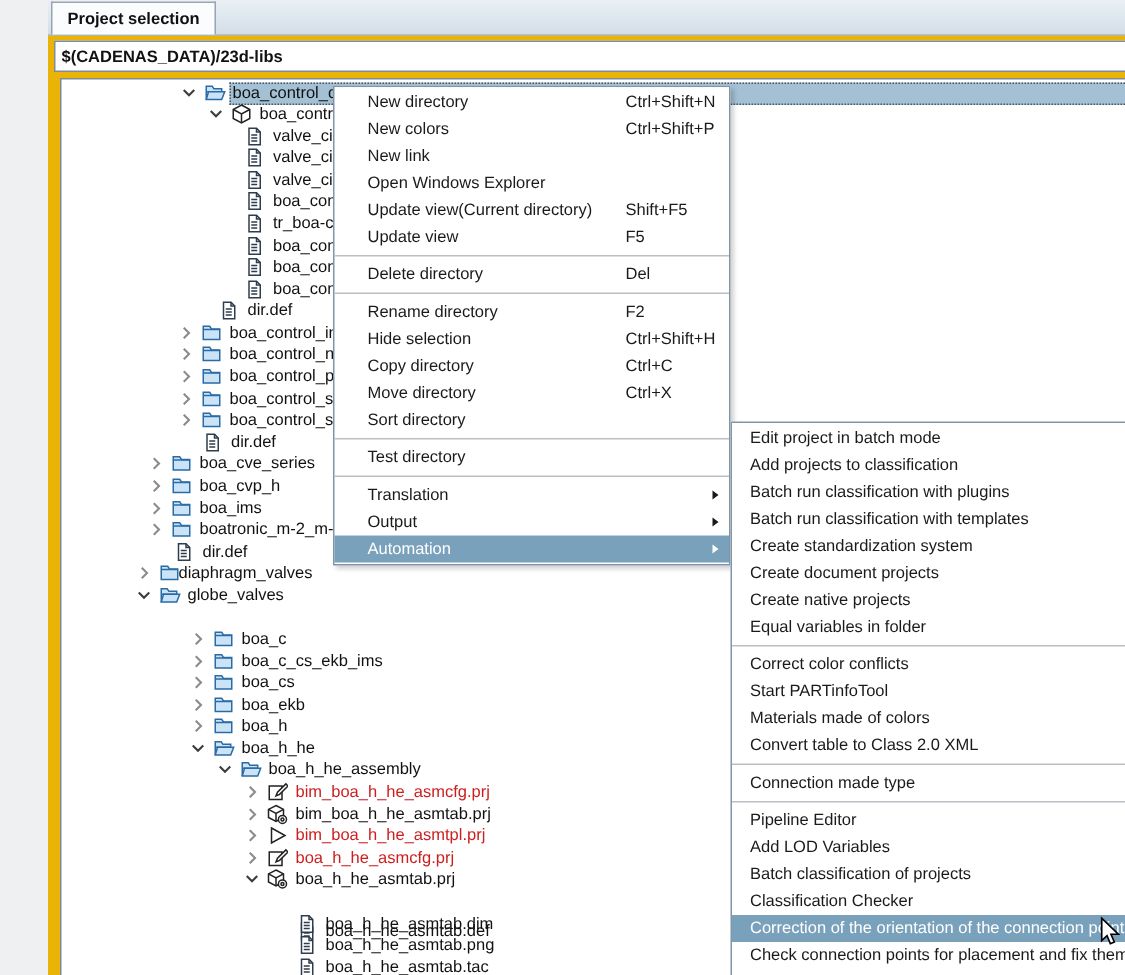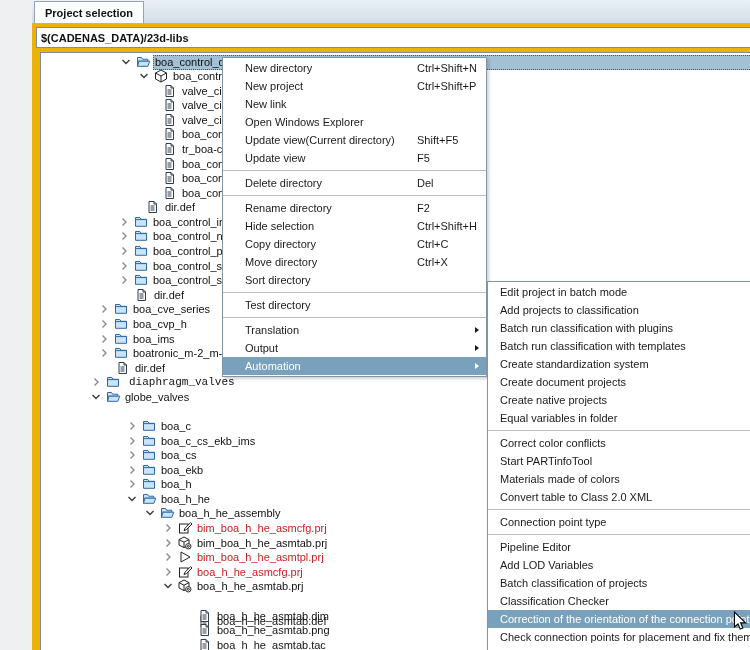--- a/index.html
+++ b/index.html
@@ -245,21 +245,21 @@
         <span class="tlabel" style="left: 92px;">dir.def</span>
       </div>
       <div class="tree-row" style="top: 322.26px;">
         <span class="chev" style="left: 49px;"><svg width="12" height="12" viewBox="0 0 12 12">
             <path d="M4.5 2.5 L8 6 L4.5 9.5" fill="none" stroke="#8a8a8a" stroke-width="1.4"></path>
           </svg></span>
         <span class="ticon" style="left: 65px;"><svg width="14" height="13" viewBox="0 0 14 13">
             <path d="M1.5 2.5 h4.3 l1.2 1.8 h5.5 v7 h-11 z" fill="#cbe3f7" stroke="#2a6ba6" stroke-width="1"></path>
             <path d="M1.5 4.6 h11" fill="none" stroke="#2a6ba6" stroke-width="1"></path>
           </svg></span>
-        <span class="tlabel" style="left: 86px; font-family: Liberation Mono, monospace;">diaphragm_valves</span>
+        <span class="tlabel" style="left: 76px;">diaphragm_valves</span>
       </div>
       <div class="tree-row" style="top: 336.84px;">
         <span class="chev" style="left: 49px;"><svg width="12" height="12" viewBox="0 0 12 12">
             <path d="M2.5 4 L6 7.5 L9.5 4" fill="none" stroke="#3c3c3c" stroke-width="1.4"></path>
           </svg></span>
         <span class="ticon" style="left: 65px;"><svg width="15" height="13" viewBox="0 0 15 13">
             <path d="M1.5 11.3 v-8.8 h4 l1.1 1.7 h5.2 v2 h-10.3 z" fill="#cbe3f7" stroke="#2a6ba6" stroke-width="1"></path>
             <path d="M3 6.2 h10.8 l-2 5.1 h-10.3 z" fill="#cbe3f7" stroke="#2a6ba6" stroke-width="1"></path>
           </svg></span>
         <span class="tlabel" style="left: 82px;">globe_valves</span>
@@ -412,21 +412,21 @@
         <span class="ticon" style="left: 157px;"><svg width="13" height="14" viewBox="0 0 13 14">
             <path d="M3 1.5 h5 l2.5 2.5 v8.5 h-7.5 z" fill="#fff" stroke="#2e3d4d" stroke-width="1"></path>
             <path d="M8 1.5 v2.5 h2.5 M4.5 6 h4 M4.5 8 h4 M4.5 10 h4" fill="none" stroke="#2e3d4d" stroke-width="1"></path>
           </svg></span>
         <span class="tlabel" style="left: 174px;">boa_h_he_asmtab.tac</span>
       </div>
     </div>
 
   <div class="menu" id="context-menu">
       <div class="menu-item"><span>New directory</span><span class="shortcut">Ctrl+Shift+N</span></div>
-      <div class="menu-item"><span>New project</span><span class="shortcut">Ctrl+Shift+P</span></div>
+      <div class="menu-item"><span>New colors</span><span class="shortcut">Ctrl+Shift+P</span></div>
       <div class="menu-item"><span>New link</span></div>
       <div class="menu-item"><span>Open Windows Explorer</span></div>
       <div class="menu-item"><span>Update view(Current directory)</span><span class="shortcut">Shift+F5</span></div>
       <div class="menu-item"><span>Update view</span><span class="shortcut">F5</span></div>
       <div class="menu-sep"></div>
       <div class="menu-item"><span>Delete directory</span><span class="shortcut">Del</span></div>
       <div class="menu-sep"></div>
       <div class="menu-item"><span>Rename directory</span><span class="shortcut">F2</span></div>
       <div class="menu-item"><span>Hide selection</span><span class="shortcut">Ctrl+Shift+H</span></div>
       <div class="menu-item"><span>Copy directory</span><span class="shortcut">Ctrl+C</span></div>
@@ -448,21 +448,21 @@
       <div class="menu-item"><span>Create standardization system</span></div>
       <div class="menu-item"><span>Create document projects</span></div>
       <div class="menu-item"><span>Create native projects</span></div>
       <div class="menu-item"><span>Equal variables in folder</span></div>
       <div class="menu-sep"></div>
       <div class="menu-item"><span>Correct color conflicts</span></div>
       <div class="menu-item"><span>Start PARTinfoTool</span></div>
       <div class="menu-item"><span>Materials made of colors</span></div>
       <div class="menu-item"><span>Convert table to Class 2.0 XML</span></div>
       <div class="menu-sep"></div>
-      <div class="menu-item"><span>Connection point type</span></div>
+      <div class="menu-item"><span>Connection made type</span></div>
       <div class="menu-sep"></div>
       <div class="menu-item"><span>Pipeline Editor</span></div>
       <div class="menu-item"><span>Add LOD Variables</span></div>
       <div class="menu-item"><span>Batch classification of projects</span></div>
       <div class="menu-item"><span>Classification Checker</span></div>
       <div class="menu-item highlighted"><span>Correction of the orientation of the connection points</span></div>
       <div class="menu-item"><span>Check connection points for placement and fix them</span></div>
       <div class="menu-item"><span>Set EndOfLife</span></div>
     </div>
 

